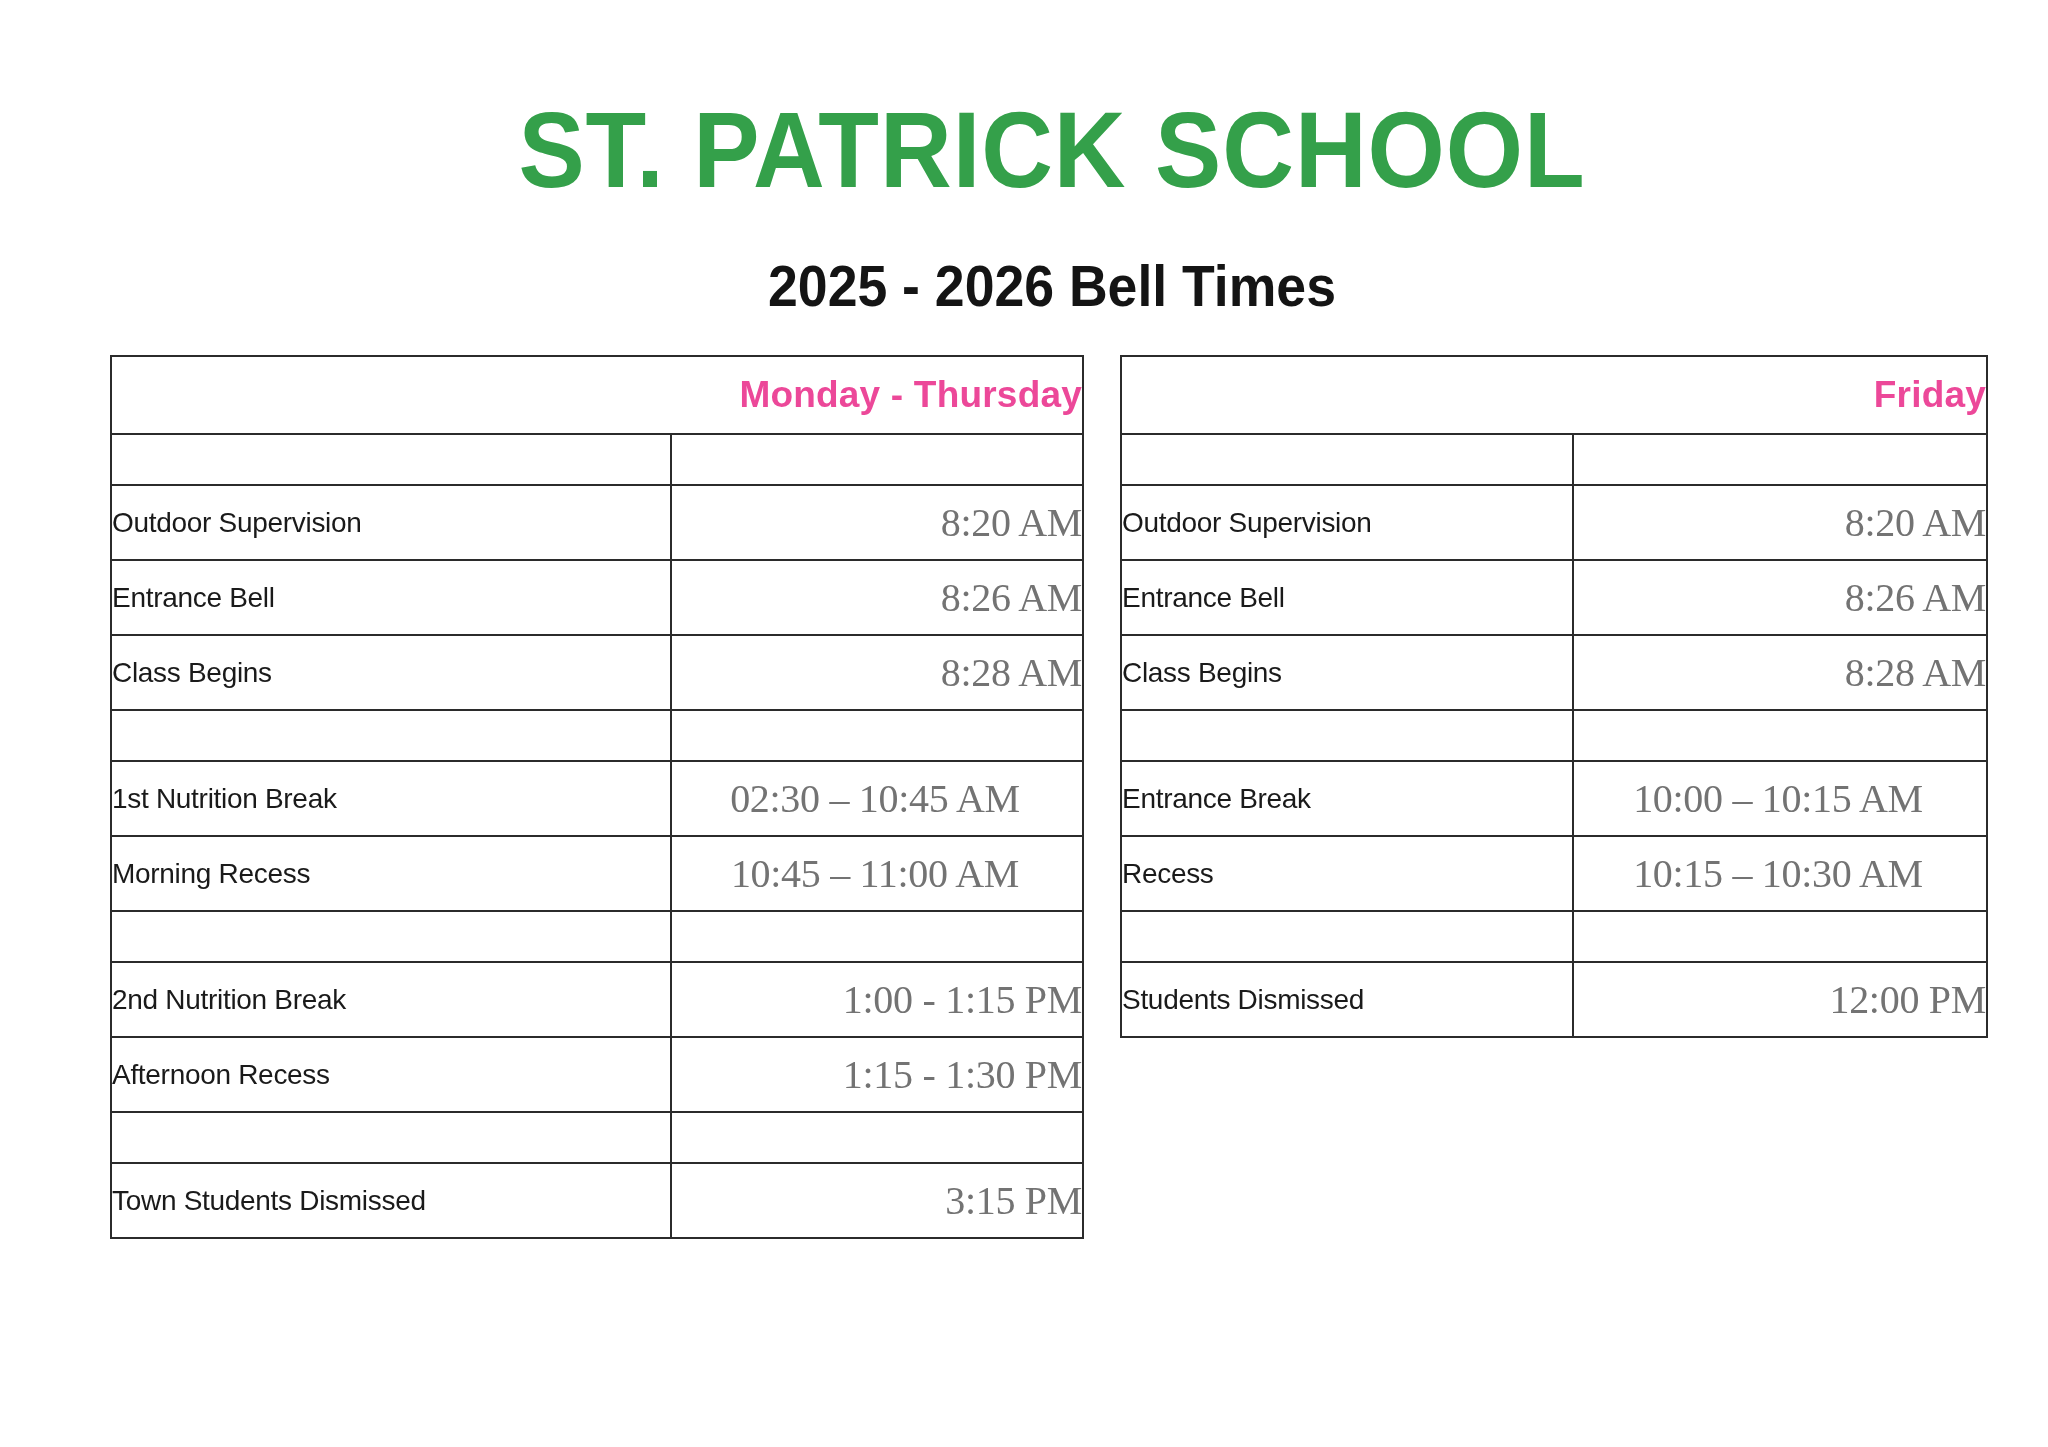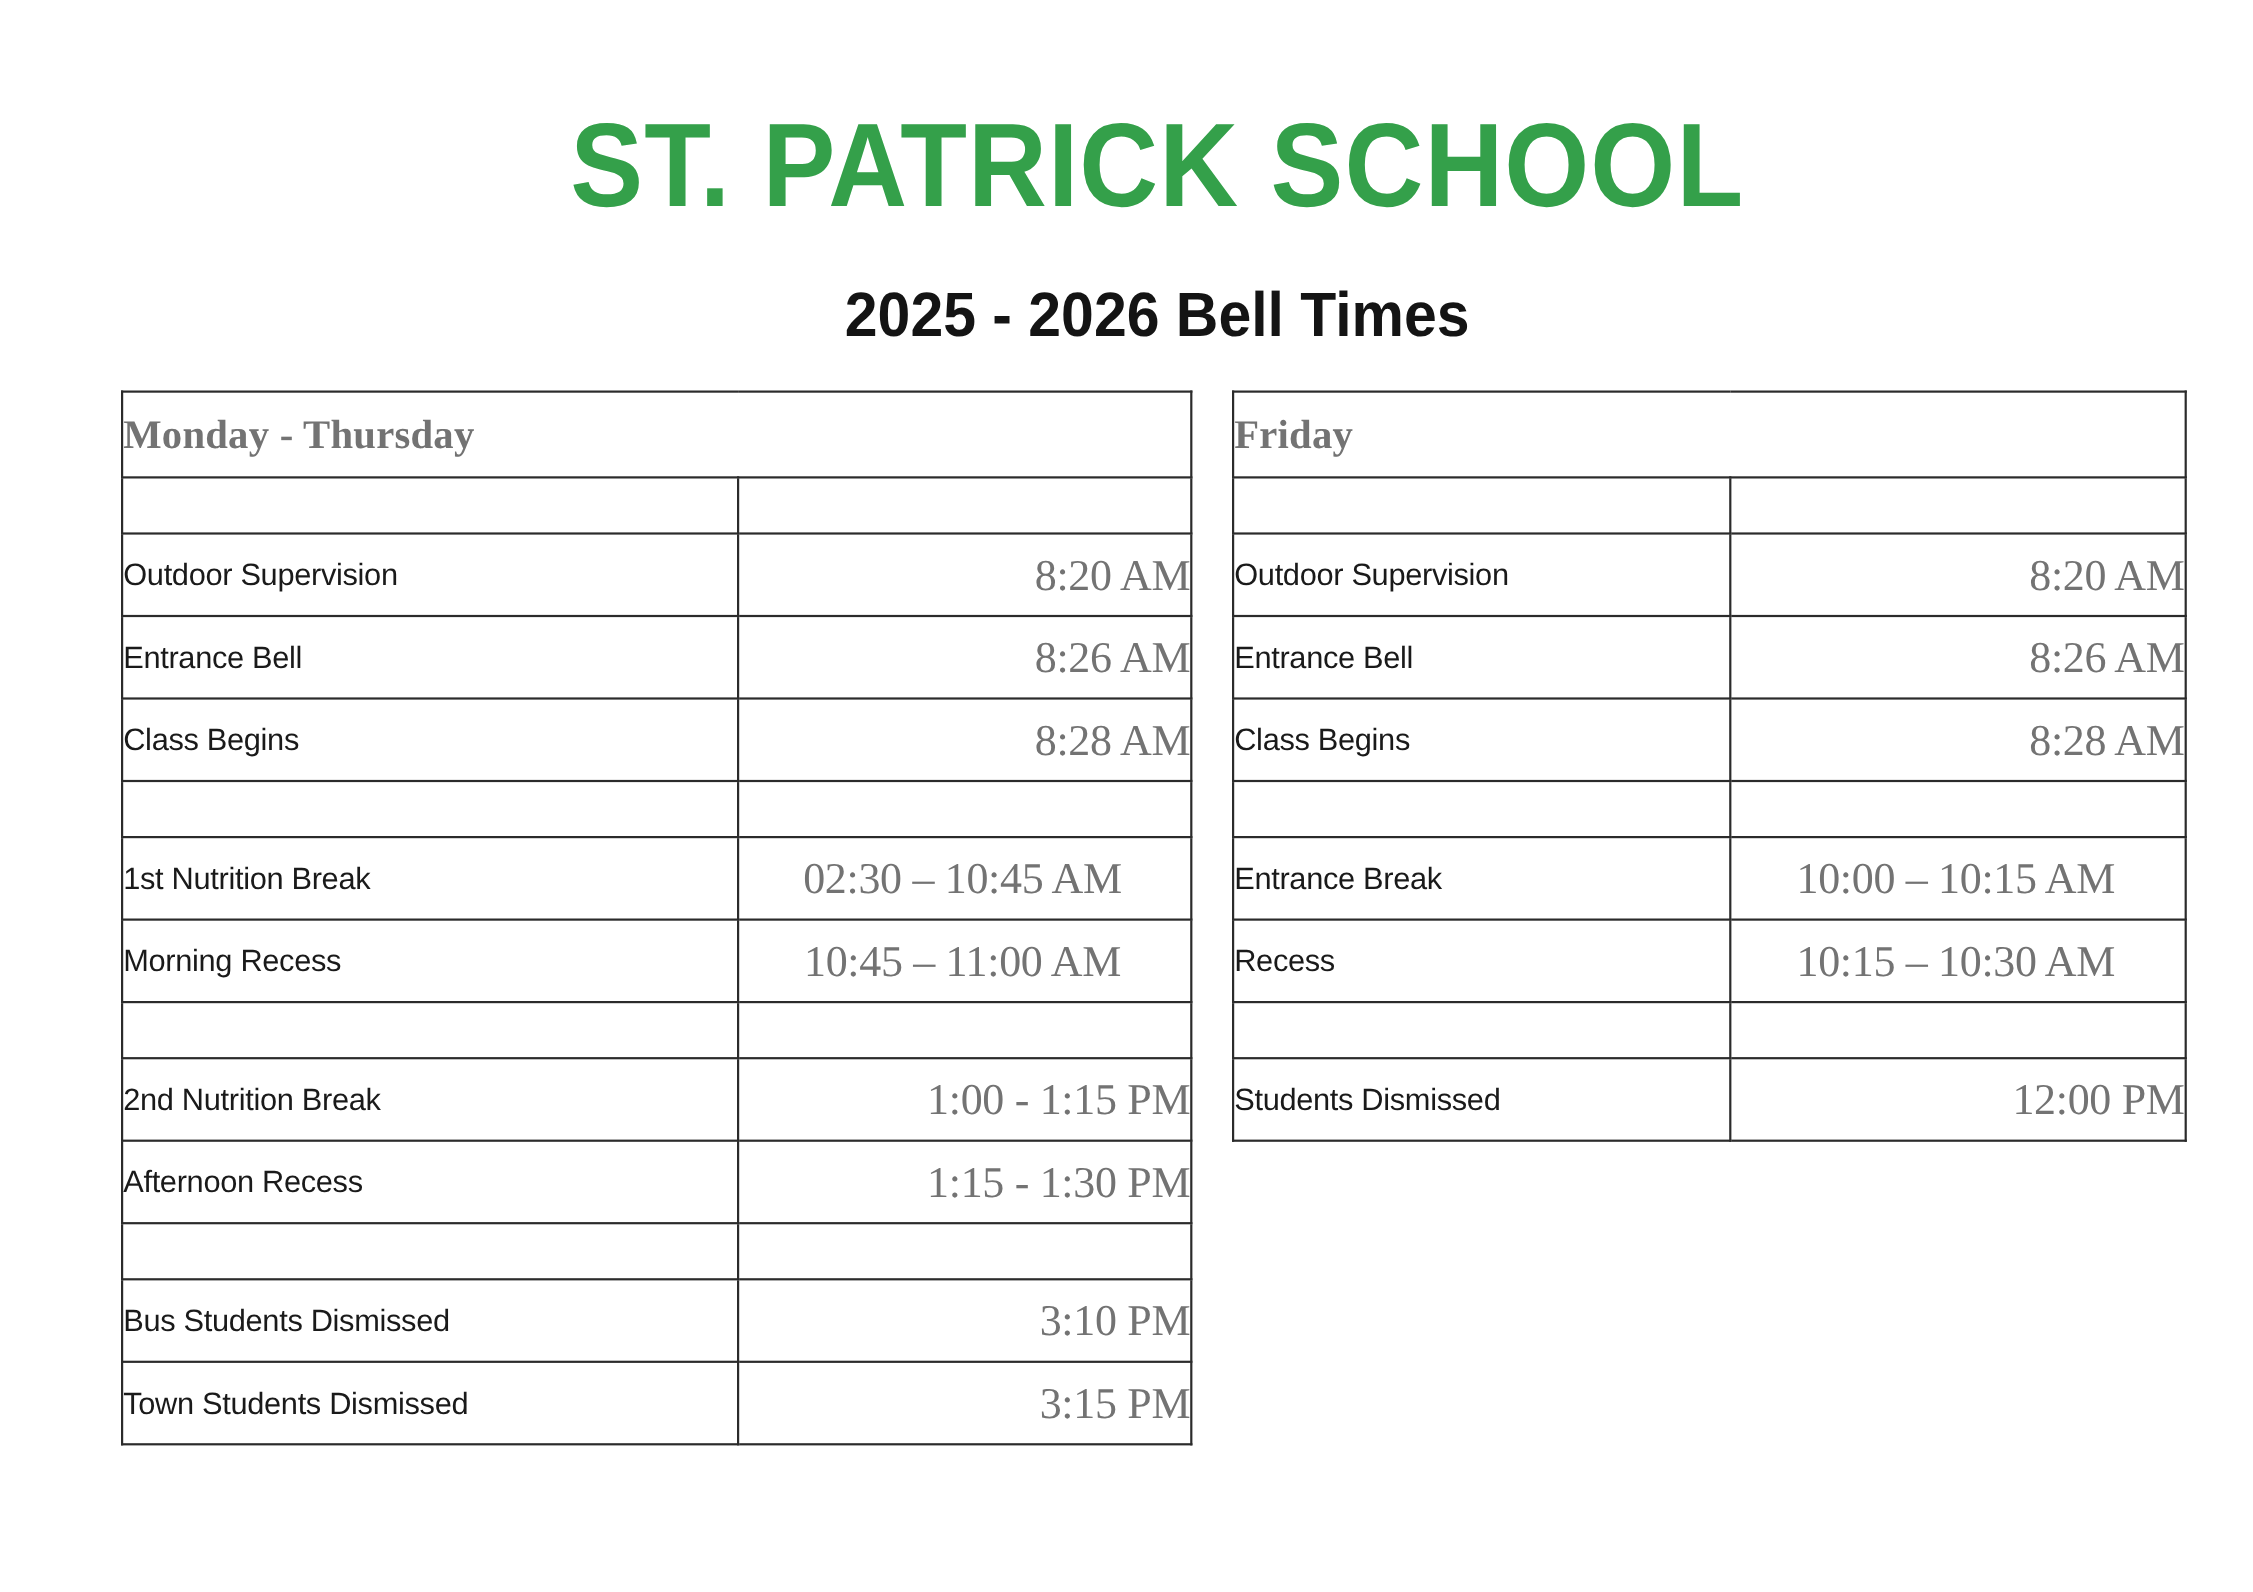--- a/index.html
+++ b/index.html
@@ -77,25 +77,25 @@
 
   .bell-table td,
   .bell-table th {
     border: 2px solid #2b2b2b;
     padding: 0;
     vertical-align: middle;
     font-weight: normal;
   }
 
   .bell-table .hdr {
-    text-align: left;
-    font-family: Liberation Serif, serif;
+    text-align: right;
+    font-family: Liberation Sans, sans-serif;
     font-weight: bold;
     font-size: 37px;
-    color: #737373;
+    color: #ec4899;
     height: 76px;
     letter-spacing: 0.2px;
     transform: none;
   }
 
   .bell-table .spacer td {
     height: 49px;
   }
 
   .bell-table .data td {
@@ -192,24 +192,20 @@
         </tr>
         <tr class="data">
           <td class="label-cell">Afternoon Recess</td>
           <td class="time-cell">1:15 - 1:30 PM</td>
         </tr>
         <tr class="spacer">
           <td class="label-cell"></td>
           <td class="time-cell"></td>
         </tr>
         <tr class="data">
-          <td class="label-cell">Bus Students Dismissed</td>
-          <td class="time-cell">3:10 PM</td>
-        </tr>
-        <tr class="data">
           <td class="label-cell">Town Students Dismissed</td>
           <td class="time-cell">3:15 PM</td>
         </tr>
       </tbody>
   </table>
 
   <table class="bell-table right" id="table-1">
     <colgroup>
         <col class="c1">
         <col class="c2">

